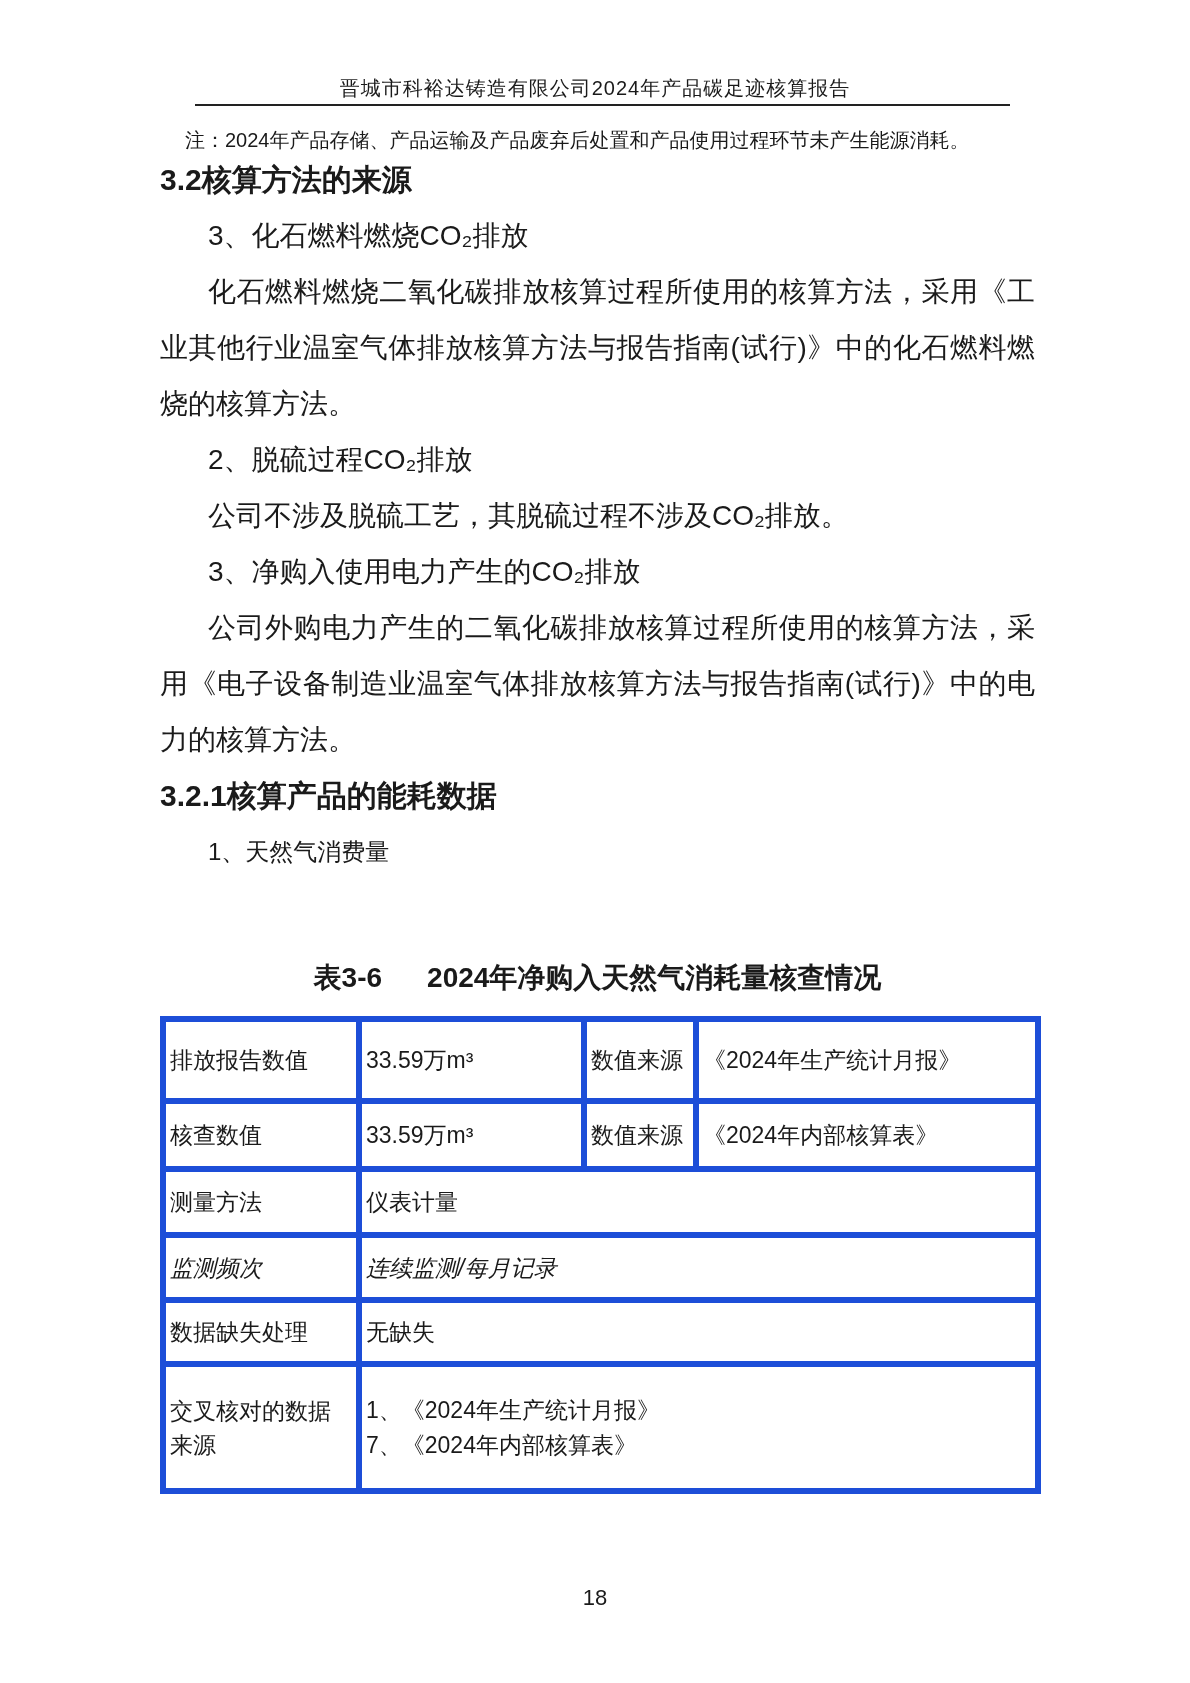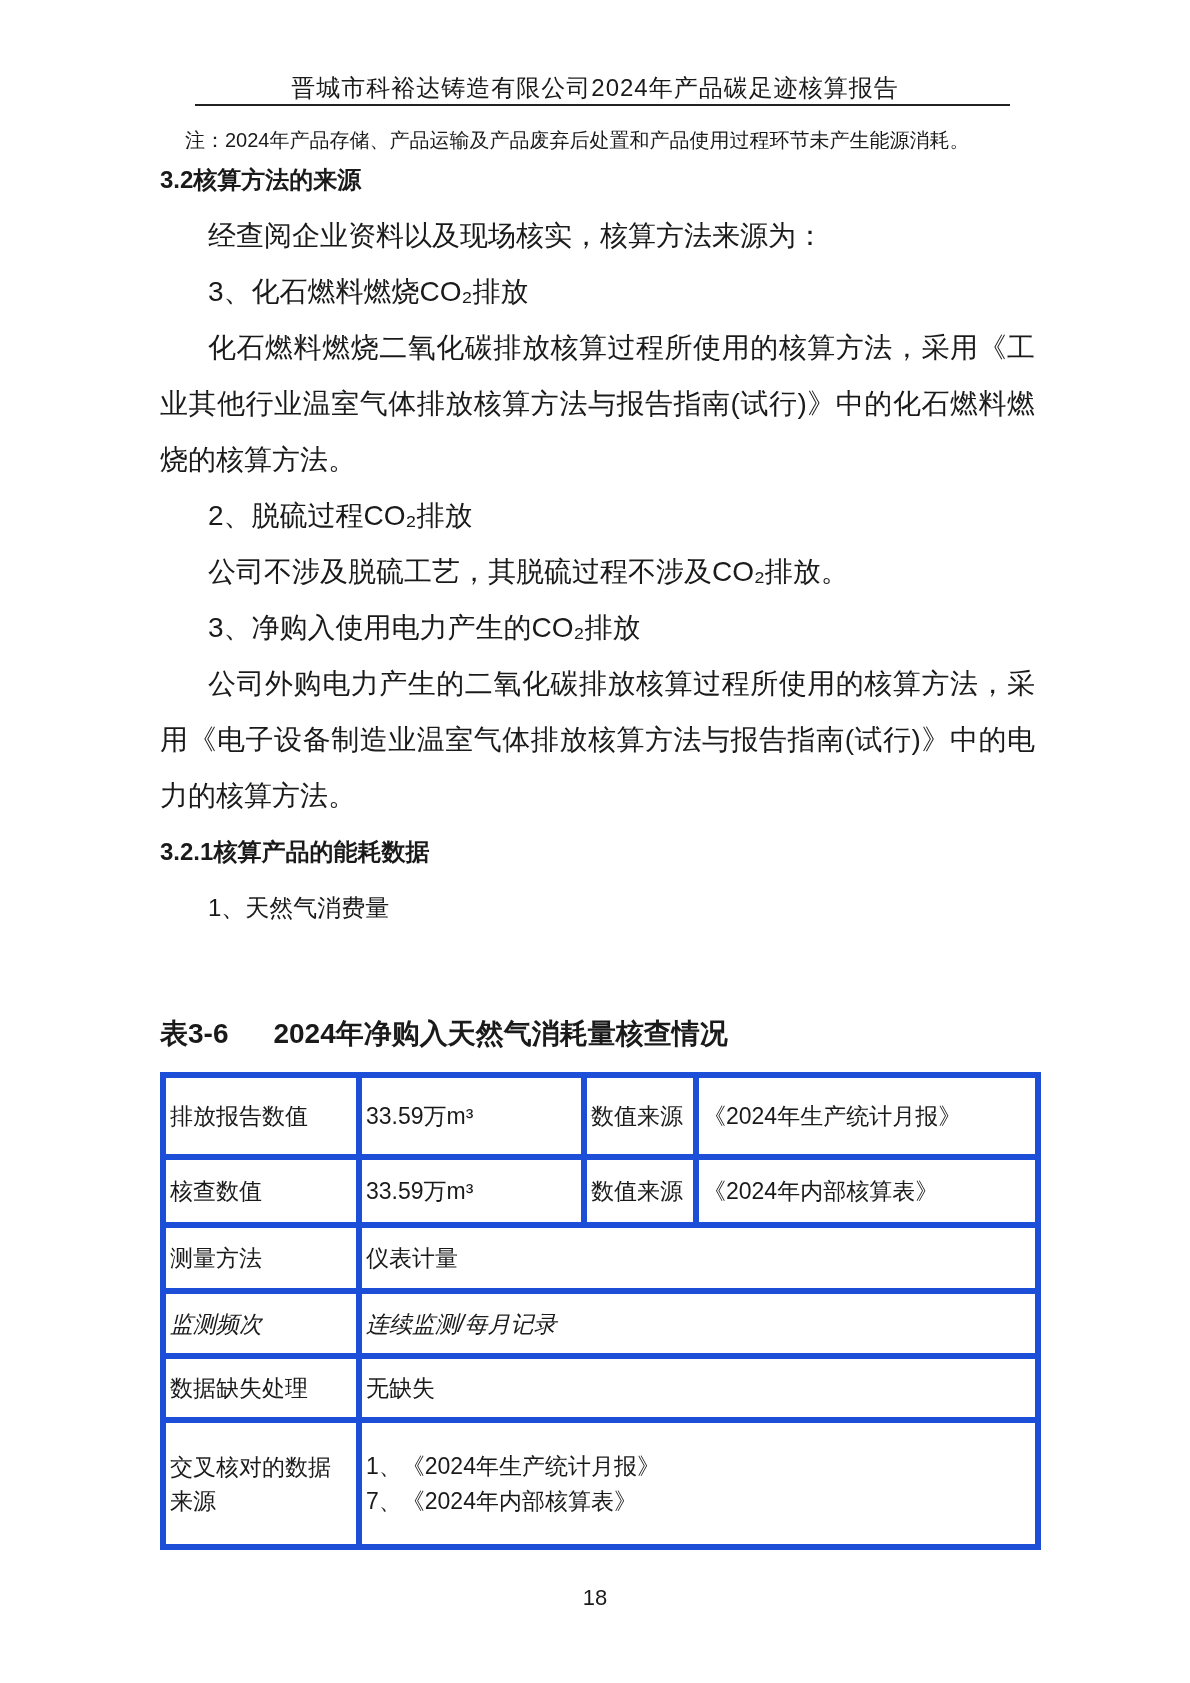--- a/index.html
+++ b/index.html
@@ -8,51 +8,51 @@
     width: 1190px;
     height: 1683px;
     background: #ffffff;
     color: #1a1a1a;
     font-family: "Liberation Sans", sans-serif;
     overflow: hidden;
   }
   .doc-header { padding-top: 76px; }
   .doc-header .title {
     text-align: center;
-    font-size: 24px;
+    font-size: 20px;
     line-height: 24px;
     letter-spacing: 1px;
   }
   .header-rule {
     margin: 4px 0 0 195px;
     width: 815px;
     border-bottom: 2px solid #222222;
   }
   .note {
     margin: 22px 0 0 185px;
     font-size: 20px;
     line-height: 24px;
   }
   .content { margin-left: 160px; width: 875px; }
   .h-major {
-    font-size: 24px;
+    font-size: 30px;
     font-weight: bold;
     line-height: 56px;
     margin: 0;
   }
   .body-text { font-size: 28px; line-height: 56px; }
   .body-text p {
     margin: 0;
     text-indent: 48px;
     text-align: justify;
   }
   .list-line { font-size: 24px; line-height: 56px; text-indent: 48px; margin: 0; }
   .table-caption {
     margin-top: 78px;
-    text-align: left;
+    text-align: center;
     font-size: 28px;
     font-weight: bold;
     line-height: 40px;
   }
   .table-caption .cap-label { margin-right: 45px; }
   table.verif {
     margin-top: 18px;
     border-collapse: collapse;
     width: 875px;
     table-layout: fixed;
@@ -96,21 +96,20 @@
     <div class="header-rule"></div>
   </div>
 
   <div class="note">注：2024年产品存储、产品运输及产品废弃后处置和产品使用过程环节未产生能源消耗。</div>
 
   <div class="content">
 
     <h2 class="h-major">3.2核算方法的来源</h2>
 
     <div class="body-text">
-      <p>经查阅企业资料以及现场核实，核算方法来源为：</p>
       <p>3、化石燃料燃烧CO₂排放</p>
       <p>化石燃料燃烧二氧化碳排放核算过程所使用的核算方法，采用《工业其他行业温室气体排放核算方法与报告指南(试行)》中的化石燃料燃烧的核算方法。</p>
       <p>2、脱硫过程CO₂排放</p>
       <p>公司不涉及脱硫工艺，其脱硫过程不涉及CO₂排放。</p>
       <p>3、净购入使用电力产生的CO₂排放</p>
       <p>公司外购电力产生的二氧化碳排放核算过程所使用的核算方法，采用《电子设备制造业温室气体排放核算方法与报告指南(试行)》中的电力的核算方法。</p>
     </div>
 
     <h2 class="h-major">3.2.1核算产品的能耗数据</h2>
 

